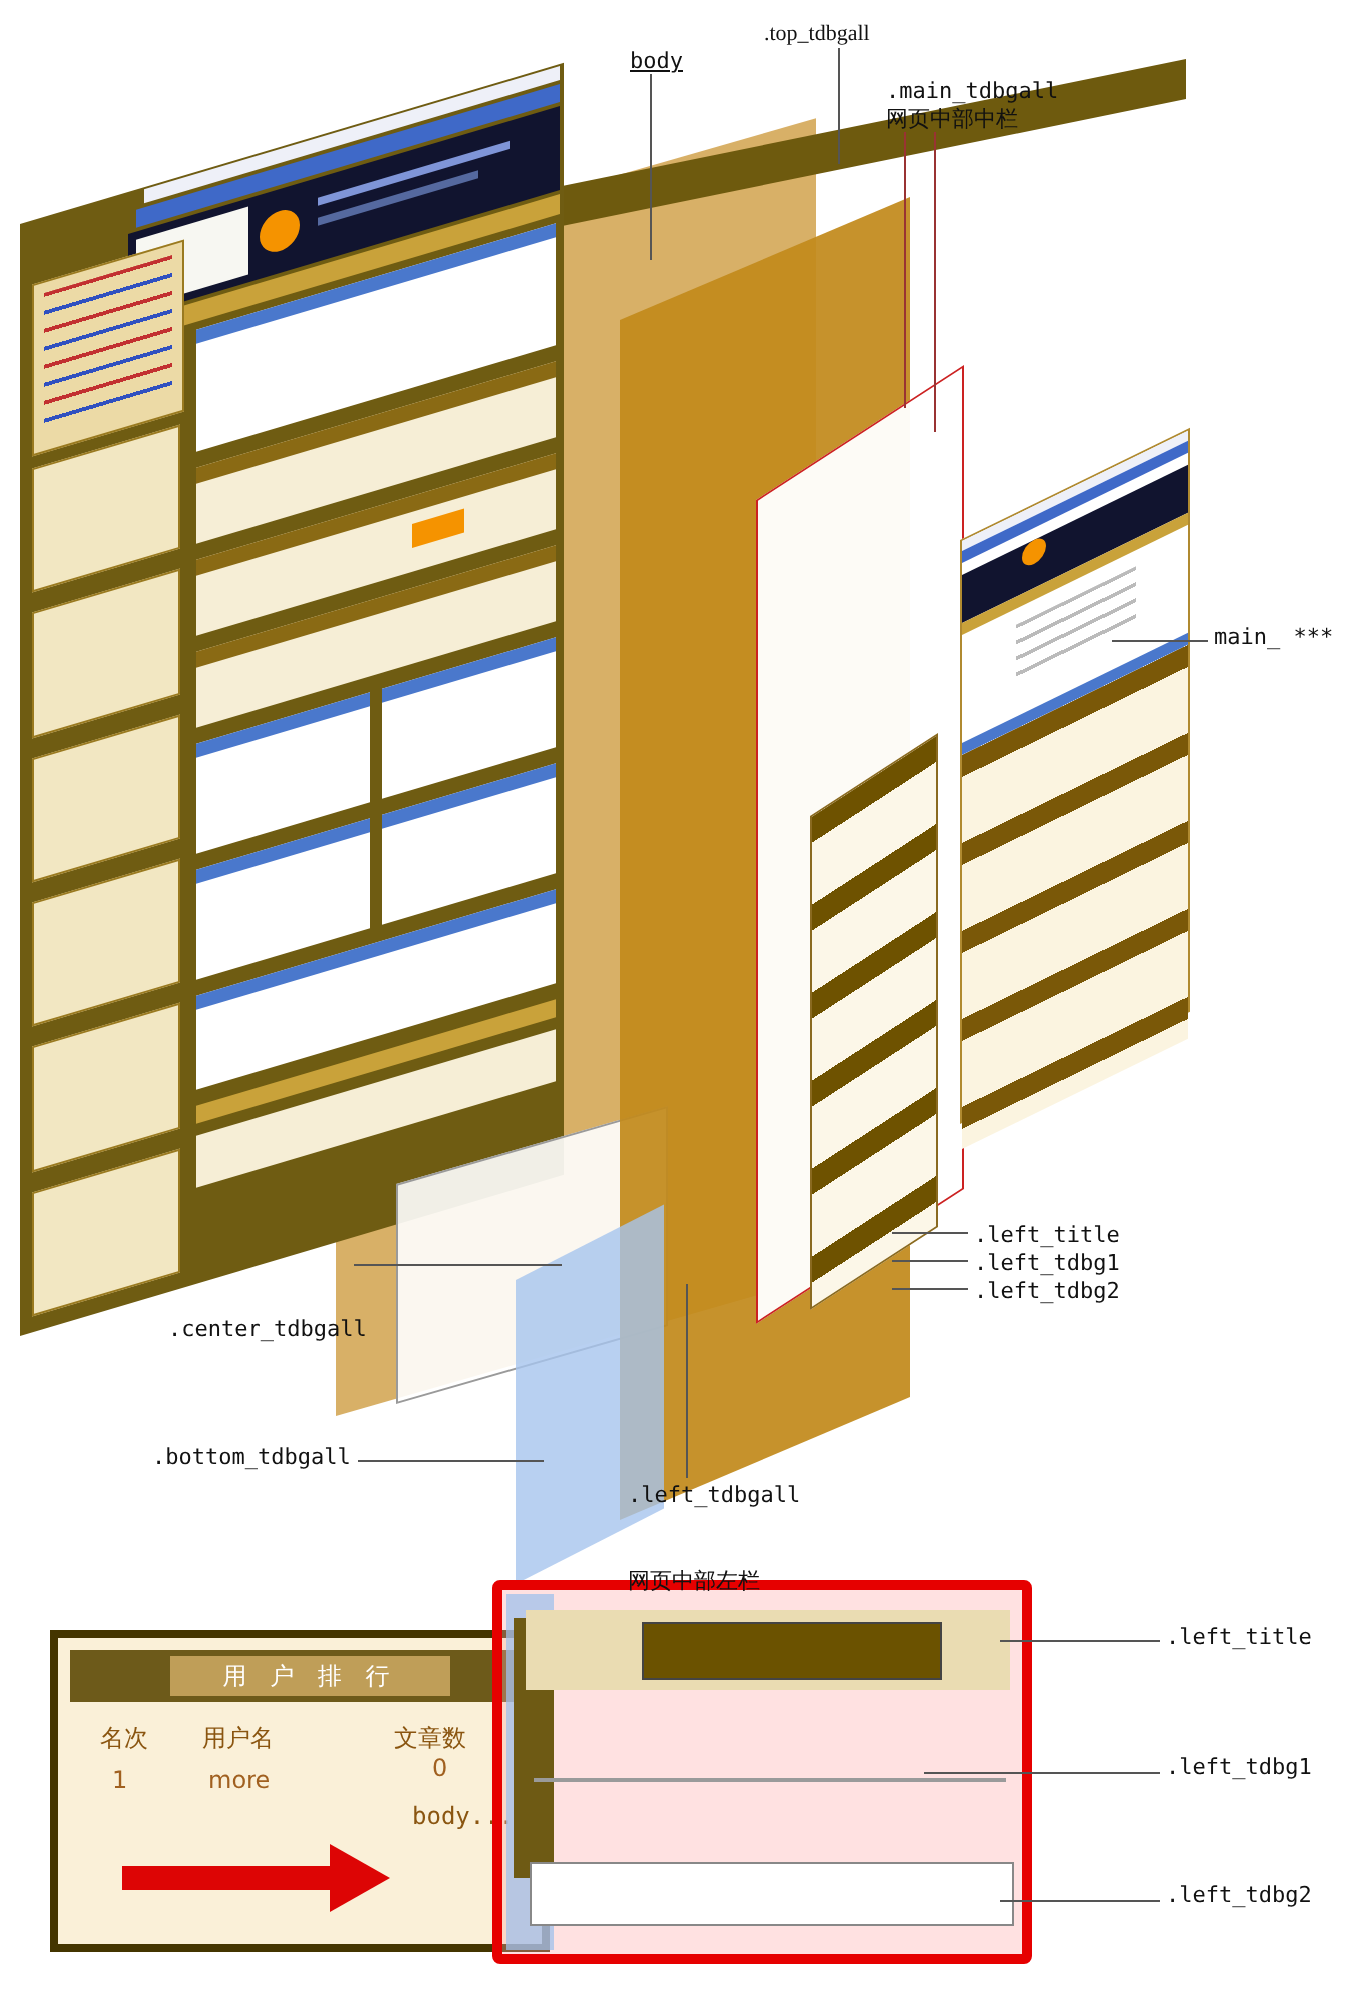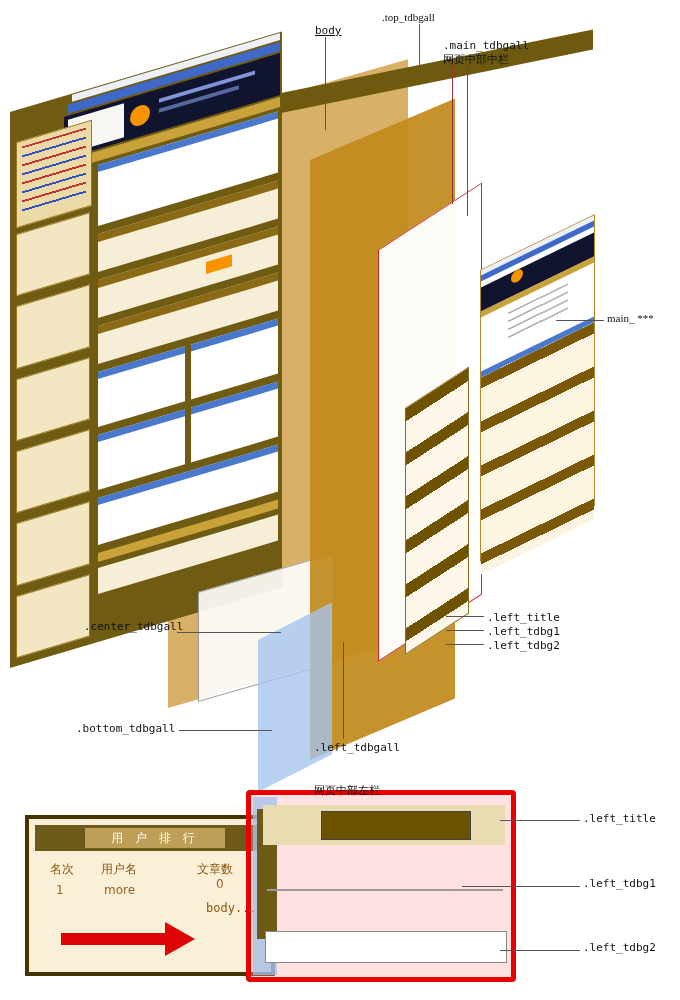--- a/index.html
+++ b/index.html
@@ -177,22 +177,22 @@
   <div class="line" style="left:446px;top:630px;width:38px;height:1px;"></div>
   <div class="line" style="left:446px;top:644px;width:38px;height:1px;"></div>
   <div class="line" style="left:500px;top:820px;width:80px;height:1px;"></div>
   <div class="line" style="left:462px;top:886px;width:118px;height:1px;"></div>
   <div class="line" style="left:500px;top:950px;width:80px;height:1px;"></div>
 
   <span class="lbl" style="left:382px;top:11px;font-family:Liberation Serif, serif;">.top_tdbgall</span>
   <span class="lbl" style="left:315px;top:24px;text-decoration:underline;">body</span>
   <span class="lbl" style="left:443px;top:39px;">.main_tdbgall</span>
   <span class="lbl lbl-cjk" style="left:443px;top:53px;">网页中部中栏</span>
-  <span class="lbl" style="left:607px;top:312px;font-family:Liberation Serif, serif;">main_ ***</span>
-  <span class="lbl" style="left:84px;top:620px;">.center_tdbgall</span>
+  <span class="lbl" style="left:607px;top:312px;">main_ ***</span>
+  <span class="lbl" style="left:84px;top:658px;">.center_tdbgall</span>
   <span class="lbl" style="left:76px;top:722px;">.bottom_tdbgall</span>
   <span class="lbl" style="left:314px;top:741px;">.left_tdbgall</span>
   <span class="lbl lbl-cjk" style="left:314px;top:784px;">网页中部左栏</span>
   <span class="lbl" style="left:487px;top:611px;">.left_title</span>
   <span class="lbl" style="left:487px;top:625px;">.left_tdbg1</span>
   <span class="lbl" style="left:487px;top:639px;">.left_tdbg2</span>
   <span class="lbl" style="left:583px;top:812px;">.left_title</span>
   <span class="lbl" style="left:583px;top:877px;">.left_tdbg1</span>
   <span class="lbl" style="left:583px;top:941px;">.left_tdbg2</span>
 

